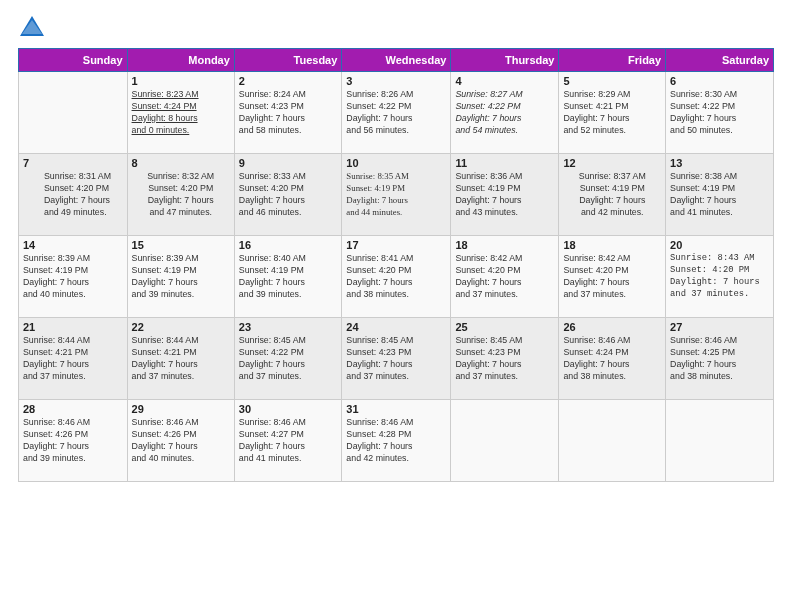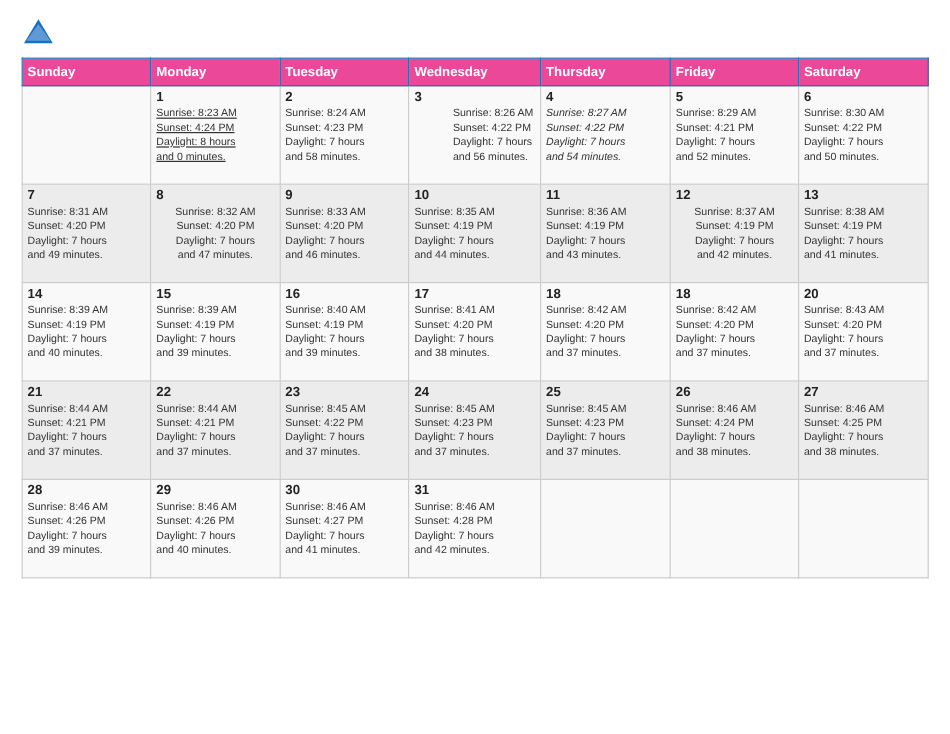--- a/index.html
+++ b/index.html
@@ -59,26 +59,26 @@
       font-size: 13px;
       color: #444;
       margin-top: 2px;
     }
     table {
       width: 100%;
       border-collapse: collapse;
       font-size: 9.5px;
     }
     thead th {
-      background-color: #ec4899;
+      background-color: #a21caf;
       color: #fff;
       padding: 5px 4px;
       font-size: 11px;
       font-weight: bold;
-      text-align: left;
+      text-align: right;
       border: 1px solid #2b6cb0;
     }
     tbody td {
       vertical-align: top;
       border: 1px solid #ccc;
       padding: 3px 4px;
       width: 113px;
       min-height: 80px;
       height: 82px;
     }
@@ -146,21 +146,21 @@
           </td>
           <td>
             <span class="day-num">2</span>
             <div class="day-info" style="white-space: pre-line;">Sunrise: 8:24 AM
 Sunset: 4:23 PM
 Daylight: 7 hours
 and 58 minutes.</div>
           </td>
           <td>
             <span class="day-num">3</span>
-            <div class="day-info" style="white-space: pre-line; margin-left: 32px;">Sunrise: 8:26 AM
+            <div class="day-info" style="white-space: pre-line;">Sunrise: 8:26 AM
 Sunset: 4:22 PM
 Daylight: 7 hours
 and 56 minutes.</div>
           </td>
           <td>
             <span class="day-num">4</span>
             <div class="day-info" style="white-space: pre-line; font-style: italic;">Sunrise: 8:27 AM
 Sunset: 4:22 PM
 Daylight: 7 hours
 and 54 minutes.</div>
@@ -176,42 +176,42 @@
             <span class="day-num">6</span>
             <div class="day-info" style="white-space: pre-line;">Sunrise: 8:30 AM
 Sunset: 4:22 PM
 Daylight: 7 hours
 and 50 minutes.</div>
           </td>
         </tr>
         <tr>
           <td>
             <span class="day-num">7</span>
-            <div class="day-info" style="white-space: pre-line;">Sunrise: 8:31 AM
+            <div class="day-info" style="white-space: pre-line; margin-left: 21px;">Sunrise: 8:31 AM
 Sunset: 4:20 PM
 Daylight: 7 hours
 and 49 minutes.</div>
           </td>
           <td>
             <span class="day-num">8</span>
             <div class="day-info" style="white-space: pre-line; text-align: center;">Sunrise: 8:32 AM
 Sunset: 4:20 PM
 Daylight: 7 hours
 and 47 minutes.</div>
           </td>
           <td>
             <span class="day-num">9</span>
             <div class="day-info" style="white-space: pre-line;">Sunrise: 8:33 AM
 Sunset: 4:20 PM
 Daylight: 7 hours
 and 46 minutes.</div>
           </td>
           <td>
             <span class="day-num">10</span>
-            <div class="day-info" style="white-space: pre-line;">Sunrise: 8:35 AM
+            <div class="day-info" style="white-space: pre-line; font-family: Liberation Serif, serif;">Sunrise: 8:35 AM
 Sunset: 4:19 PM
 Daylight: 7 hours
 and 44 minutes.</div>
           </td>
           <td>
             <span class="day-num">11</span>
             <div class="day-info" style="white-space: pre-line;">Sunrise: 8:36 AM
 Sunset: 4:19 PM
 Daylight: 7 hours
 and 43 minutes.</div>
@@ -269,21 +269,21 @@
           </td>
           <td>
             <span class="day-num">18</span>
             <div class="day-info" style="white-space: pre-line;">Sunrise: 8:42 AM
 Sunset: 4:20 PM
 Daylight: 7 hours
 and 37 minutes.</div>
           </td>
           <td>
             <span class="day-num">20</span>
-            <div class="day-info" style="white-space: pre-line;">Sunrise: 8:43 AM
+            <div class="day-info" style="white-space: pre-line; font-family: Liberation Mono, monospace;">Sunrise: 8:43 AM
 Sunset: 4:20 PM
 Daylight: 7 hours
 and 37 minutes.</div>
           </td>
         </tr>
         <tr>
           <td>
             <span class="day-num">21</span>
             <div class="day-info" style="white-space: pre-line;">Sunrise: 8:44 AM
 Sunset: 4:21 PM

